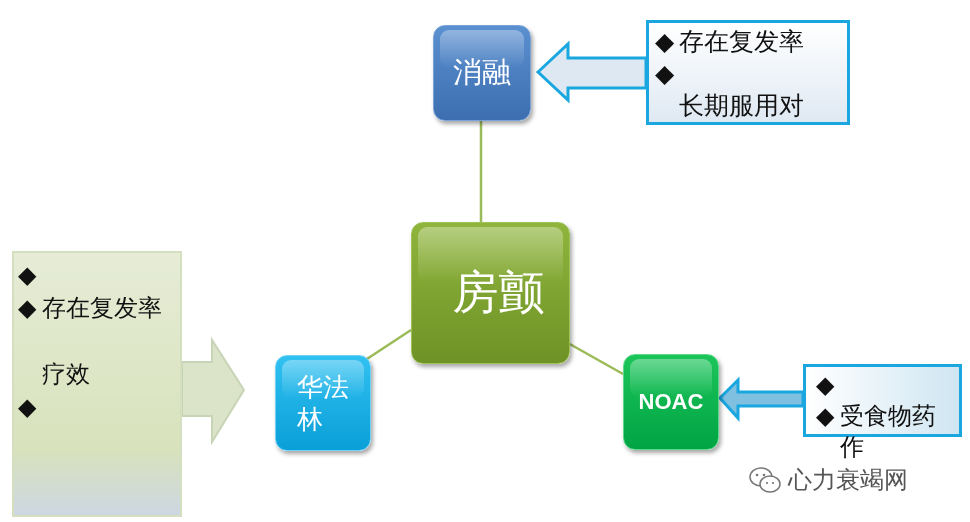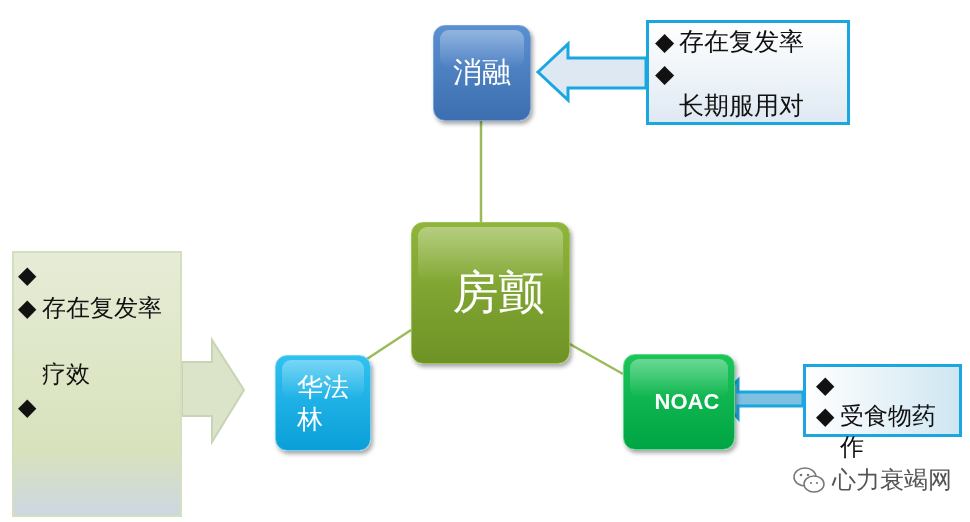--- a/index.html
+++ b/index.html
@@ -16,34 +16,34 @@
           background:linear-gradient(#8fb53c,#6f9226); border:1px solid #9fc258;
           font-family:"DejaVu Serif",serif; font-size:46px;padding-left:16px; }
   .n-top { left:433px; top:25px; width:96px; height:94px;
           background:linear-gradient(#5a8fd0,#3d6fb0); border:1px solid #7aa3d8;
           font-size:29px; }
   .n-left { left:244px; top:355px; width:94px; height:94px;
           background:linear-gradient(#31c1f1,#0a9fd8); border:1px solid #6fd3f5;
           font-size:26px; line-height:32px;margin-left:31px; }
   .n-right { left:623px; top:354px; width:94px; height:94px;
           background:linear-gradient(#1cc55a,#00a444); border:1px solid #5dd98a;
-          font-size:22px; font-weight:bold; font-family:"Liberation Sans",sans-serif;padding-left:16px; }
+          font-size:22px; font-weight:bold; font-family:"Liberation Sans",sans-serif; }
   .box { position:absolute; font-family:"DejaVu Serif",serif; color:#111; }
   .box-top { left:646px; top:20px; width:204px; height:105px; border:3px solid #1aa7e0;
           background:linear-gradient(#ffffff,#dfe9f3); font-size:25px; line-height:32px;
           padding:3px 6px; box-sizing:border-box; }
   .box-left { left:12px; top:251px; width:170px; height:266px; border:2px solid #d4dfc0;
           background:linear-gradient(#e6ecd6,#d8e2bc 75%,#cdd7e2); font-size:24px; line-height:33px;
           padding:6px 4px; box-sizing:border-box; }
   .box-right { left:803px; top:364px; width:159px; height:73px; border:3px solid #1aa7e0;
           background:linear-gradient(90deg,#ffffff,#cfe6f2); font-size:24px; line-height:31px;
           padding:3px 10px; box-sizing:border-box; }
   .item { display:flex; }
   .bullet { width:24px; flex:none; }
-  .wm { position:absolute; left:792px; top:464px; font-size:24px; color:#555;
+  .wm { position:absolute; left:748px; top:464px; font-size:24px; color:#555;
           font-family:"DejaVu Sans",sans-serif; display:flex; align-items:center; gap:6px; }
 </style>
 </head>
 <body>
 
 <svg class="lines" width="970" height="522">
   <line x1="481" y1="120" x2="481" y2="222" stroke="#9bbb59" stroke-width="2.5"></line>
   <line x1="411" y1="330" x2="338" y2="378" stroke="#9bbb59" stroke-width="2.5"></line>
   <line x1="552" y1="334" x2="623" y2="374" stroke="#9bbb59" stroke-width="2.5"></line>
 

